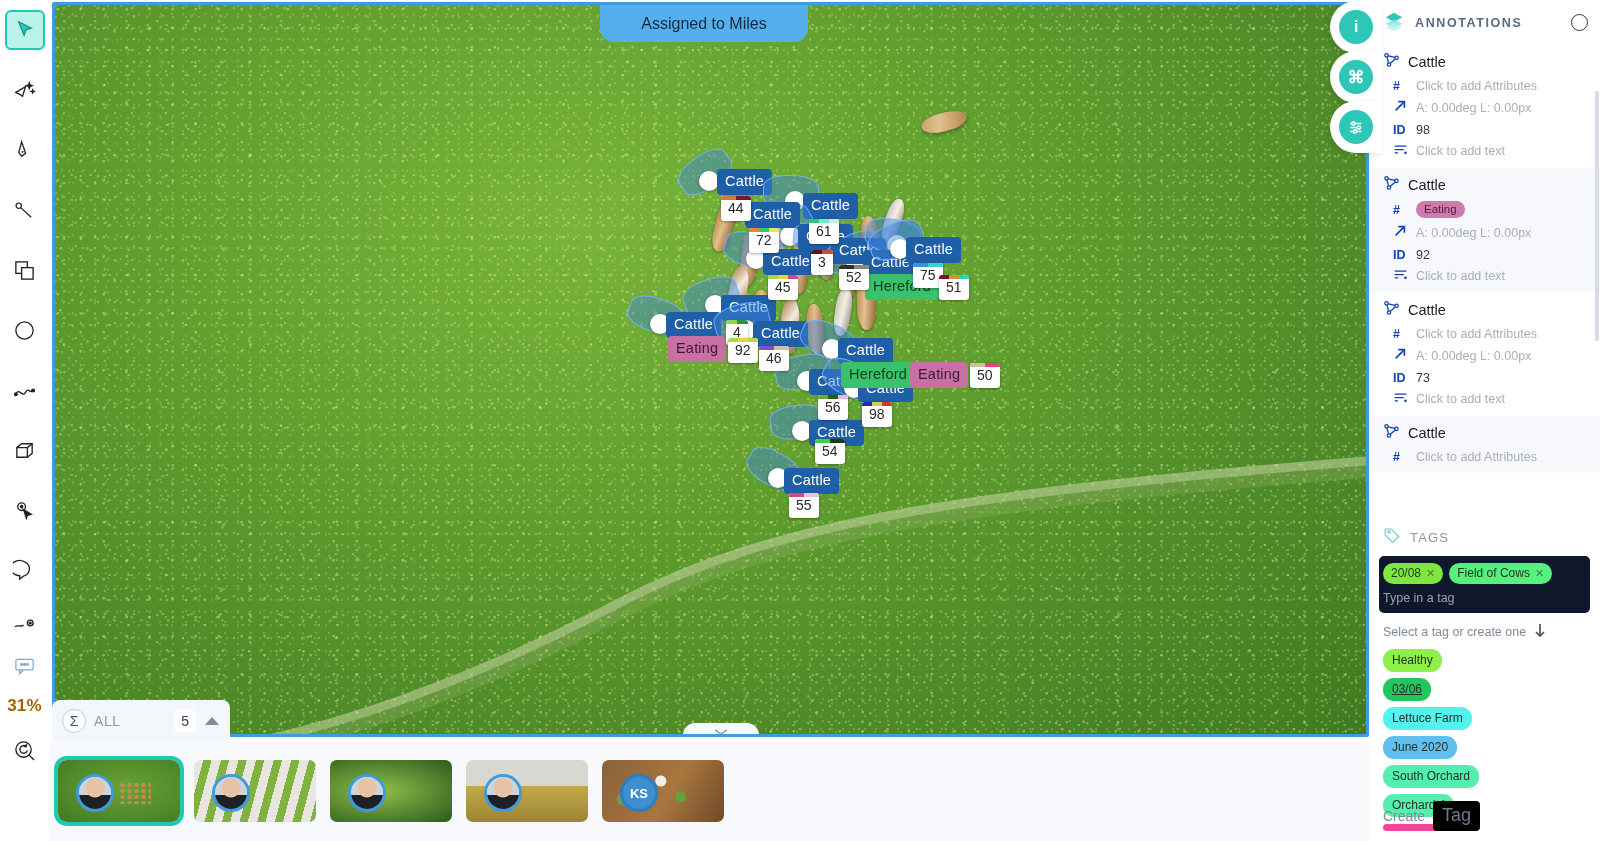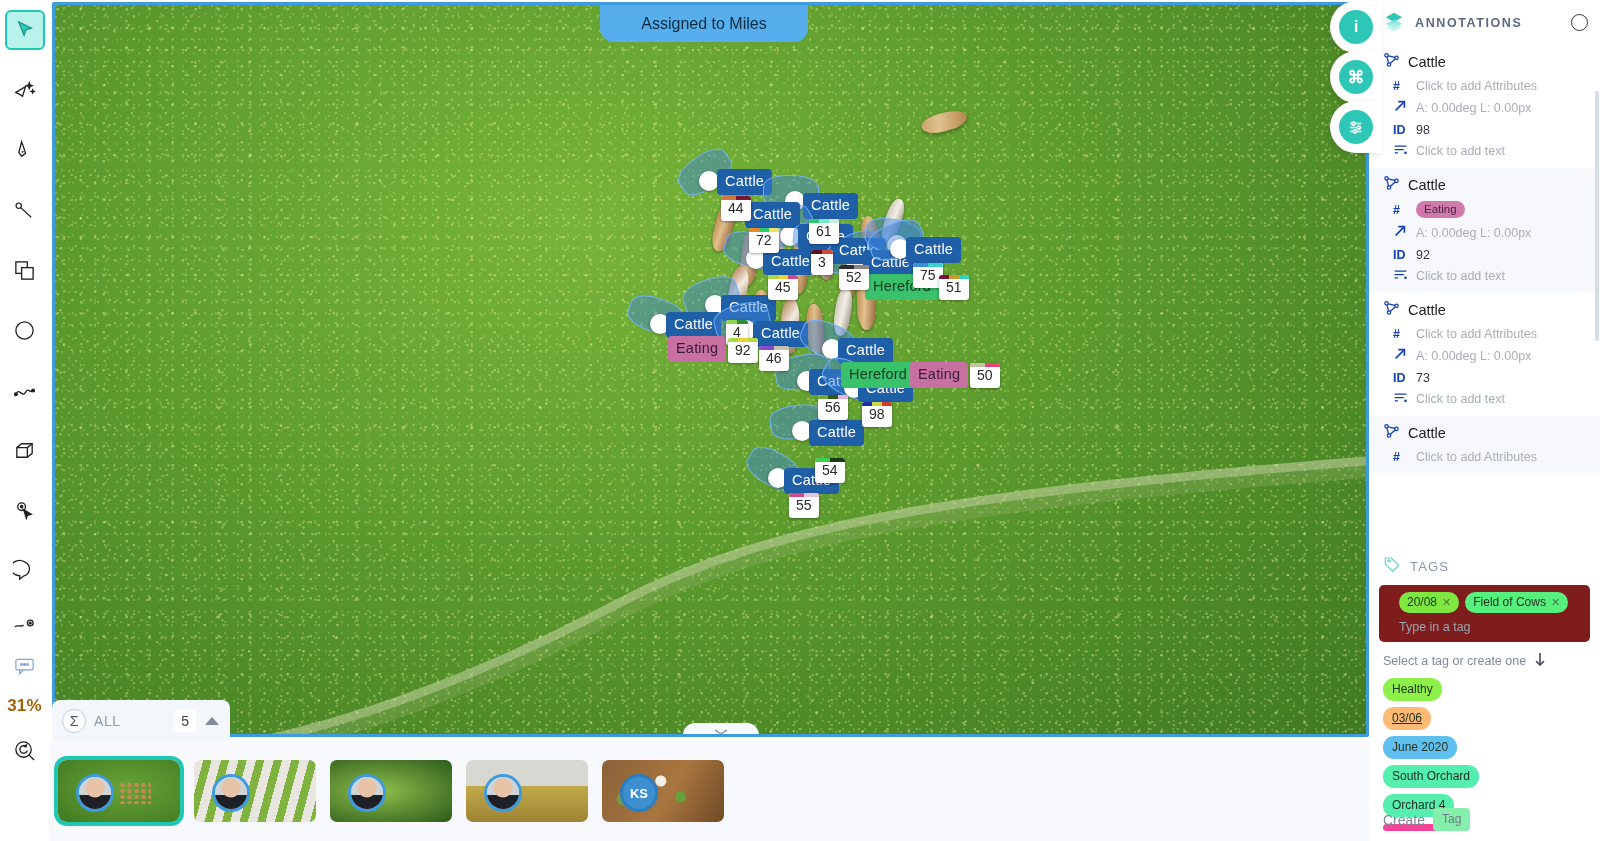--- a/index.html
+++ b/index.html
@@ -244,22 +244,22 @@
     background: #d07aab; color: #4b2440; border-radius: 9px;
     padding: 2px 8px 3px; font-size: 11.5px;
   }
 
   #tags-section { flex: 0 0 auto; padding: 8px 0 0; }
   #tags-head {
     display: flex; align-items: center; gap: 9px; padding: 4px 12px 8px 14px;
   }
   #tags-title { font-size: 13px; letter-spacing: 1.2px; color: #8b97a8; }
   #tag-input-box {
-    margin: 0 10px; background: #7f1d1d; border-radius: 5px;
-    padding: 7px 20px 8px; min-height: 52px;
+    margin: 0 10px; background: #0f172a; border-radius: 5px;
+    padding: 7px 4px 8px; min-height: 52px;
   }
   .tag-chips { display: flex; flex-wrap: wrap; gap: 6px; }
   .tag-chip {
     display: inline-flex; align-items: center; gap: 5px;
     border-radius: 11px; padding: 3px 8px 4px; font-size: 12px; color: #23351f;
     cursor: pointer;
   }
   .tag-chip .x { font-size: 11px; color: #3c523a; opacity: .75; }
   #tag-placeholder { margin-top: 7px; font-size: 12.5px; color: #9aa4b1; }
 
@@ -273,22 +273,22 @@
     padding: 4px 9px 5px; font-size: 12px; color: #25301f;
     margin-bottom: 6px; cursor: pointer;
   }
   .avail-row { display: block; }
   #create-row {
     position: absolute; left: 0; bottom: 10px; width: 231px;
     display: flex; align-items: center; gap: 8px; padding: 0 14px;
   }
   #create-label { font-size: 14px; color: #7e8a99; }
   #create-tag-btn {
-    background: #86efac; color: #6f7b8b; border-radius: 4px;
-    padding: 4px 9px 5px; font-size: 12px; cursor: pointer;
+    background: #000000; color: #6f7b8b; border-radius: 4px;
+    padding: 4px 9px 5px; font-size: 18px; cursor: pointer;
   }
   #panel-scrollbar {
     position: absolute; right: 1px; top: 46px; width: 4px; height: 250px;
     background: #d7dde5; border-radius: 2px; cursor: pointer;
   }
 </style>
 </head>
 <body>
 
 <div id="app">
@@ -469,21 +469,21 @@
         <div class="idchip" style="left: 784px; top: 260px;"><div class="stripe" style="background: linear-gradient(90deg, rgb(45, 45, 45) 0%, rgb(45, 45, 45) 50%, rgb(136, 136, 136) 50%, rgb(136, 136, 136) 100%);"></div><span>52</span></div>
         <div class="idchip" style="left: 858px; top: 258px;"><div class="stripe" style="background: linear-gradient(90deg, rgb(58, 143, 216) 0%, rgb(58, 143, 216) 50%, rgb(58, 208, 208) 50%, rgb(58, 208, 208) 100%);"></div><span>75</span></div>
         <div class="idchip" style="left: 884px; top: 270px;"><div class="stripe" style="background: linear-gradient(90deg, rgb(122, 21, 48) 0%, rgb(122, 21, 48) 33.3333%, rgb(201, 153, 46) 33.3333%, rgb(201, 153, 46) 66.6667%, rgb(47, 208, 192) 66.6667%, rgb(47, 208, 192) 100%);"></div><span>51</span></div>
         <div class="idchip" style="left: 713px; top: 270px;"><div class="stripe" style="background: linear-gradient(90deg, rgb(168, 216, 74) 0%, rgb(168, 216, 74) 33.3333%, rgb(232, 210, 58) 33.3333%, rgb(232, 210, 58) 66.6667%, rgb(208, 74, 138) 66.6667%, rgb(208, 74, 138) 100%);"></div><span>45</span></div>
         <div class="idchip" style="left: 671px; top: 315px;"><div class="stripe" style="background: linear-gradient(90deg, rgb(143, 216, 74) 0%, rgb(143, 216, 74) 50%, rgb(47, 143, 58) 50%, rgb(47, 143, 58) 100%);"></div><span>4</span></div>
         <div class="idchip" style="left: 673px; top: 333px;"><div class="stripe" style="background: linear-gradient(90deg, rgb(168, 216, 74) 0%, rgb(168, 216, 74) 33.3333%, rgb(232, 210, 58) 33.3333%, rgb(232, 210, 58) 66.6667%, rgb(184, 216, 74) 66.6667%, rgb(184, 216, 74) 100%);"></div><span>92</span></div>
         <div class="idchip" style="left: 704px; top: 341px;"><div class="stripe" style="background: linear-gradient(90deg, rgb(138, 74, 208) 0%, rgb(138, 74, 208) 50%, rgb(201, 194, 180) 50%, rgb(201, 194, 180) 100%);"></div><span>46</span></div>
         <div class="idchip" style="left: 915px; top: 358px;"><div class="stripe" style="background: linear-gradient(90deg, rgb(201, 194, 164) 0%, rgb(201, 194, 164) 50%, rgb(232, 67, 122) 50%, rgb(232, 67, 122) 100%);"></div><span>50</span></div>
         <div class="idchip" style="left: 763px; top: 390px;"><div class="stripe" style="background: linear-gradient(90deg, rgb(111, 168, 58) 0%, rgb(111, 168, 58) 33.3333%, rgb(47, 90, 26) 33.3333%, rgb(47, 90, 26) 66.6667%, rgb(232, 184, 216) 66.6667%, rgb(232, 184, 216) 100%);"></div><span>56</span></div>
         <div class="idchip" style="left: 807px; top: 397px;"><div class="stripe" style="background: linear-gradient(90deg, rgb(26, 47, 168) 0%, rgb(26, 47, 168) 33.3333%, rgb(201, 216, 74) 33.3333%, rgb(201, 216, 74) 66.6667%, rgb(208, 58, 42) 66.6667%, rgb(208, 58, 42) 100%);"></div><span>98</span></div>
-        <div class="idchip" style="left: 760px; top: 453px;"><div class="stripe" style="background: linear-gradient(90deg, rgb(58, 208, 74) 0%, rgb(58, 208, 74) 50%, rgb(26, 58, 26) 50%, rgb(26, 58, 26) 100%);"></div><span>54</span></div>
+        <div class="idchip" style="left: 760px; top: 434px;"><div class="stripe" style="background: linear-gradient(90deg, rgb(58, 208, 74) 0%, rgb(58, 208, 74) 50%, rgb(26, 58, 26) 50%, rgb(26, 58, 26) 100%);"></div><span>54</span></div>
         <div class="idchip" style="left: 734px; top: 488px;"><div class="stripe" style="background: linear-gradient(90deg, rgb(208, 74, 138) 0%, rgb(208, 74, 138) 50%, rgb(232, 194, 216) 50%, rgb(232, 194, 216) 100%);"></div><span>55</span></div>
       </div>
 
     <div id="assigned-banner">Assigned to Miles</div>
 
     <div id="collapse-handle">
       <svg width="18" height="14" viewBox="0 0 18 14" fill="none" stroke="#98a4b4" stroke-width="1.6">
         <path d="M3 3l6 4 6-4"></path>
           <path d="M3 8l6 4 6-4"></path>
       </svg>
@@ -712,21 +712,22 @@
           <span>Select a tag or create one</span>
           <span>
             <svg width="12" height="15" viewBox="0 0 12 15" fill="none" stroke="#4a5260" stroke-width="1.7">
                 <path d="M6 1v11"></path>
                 <path d="M2 9l4 4 4-4"></path>
               </svg>
           </span>
         </div>
         <div id="available-tags">
             <div class="avail-row"><span class="avail-tag" style="background: rgb(142, 240, 74);">Healthy</span></div>
-            <div class="avail-row"><span class="avail-tag" style="background: #fdba74; text-decoration: underline;">03/06</span></div>
+            <div class="avail-row"><span class="avail-tag" style="background: #22c55e; text-decoration: underline;">03/06</span></div>
+            <div class="avail-row"><span class="avail-tag" style="background: rgb(84, 242, 239);">Lettuce Farm</span></div>
             <div class="avail-row"><span class="avail-tag" style="background: rgb(95, 192, 240);">June 2020</span></div>
             <div class="avail-row"><span class="avail-tag" style="background: rgb(84, 239, 174);">South Orchard</span></div>
             <div class="avail-row"><span class="avail-tag" style="background: rgb(86, 239, 176);">Orchard 4</span></div>
             <div class="avail-row"><span class="avail-tag" style="background: rgb(245, 69, 154); width: 58px; height: 7px; padding: 0px; border-radius: 4px;"></span></div>
           </div>
       </div>
 
       <div id="create-row">
         <span id="create-label">Create</span>
         <span id="create-tag-btn">Tag</span>

